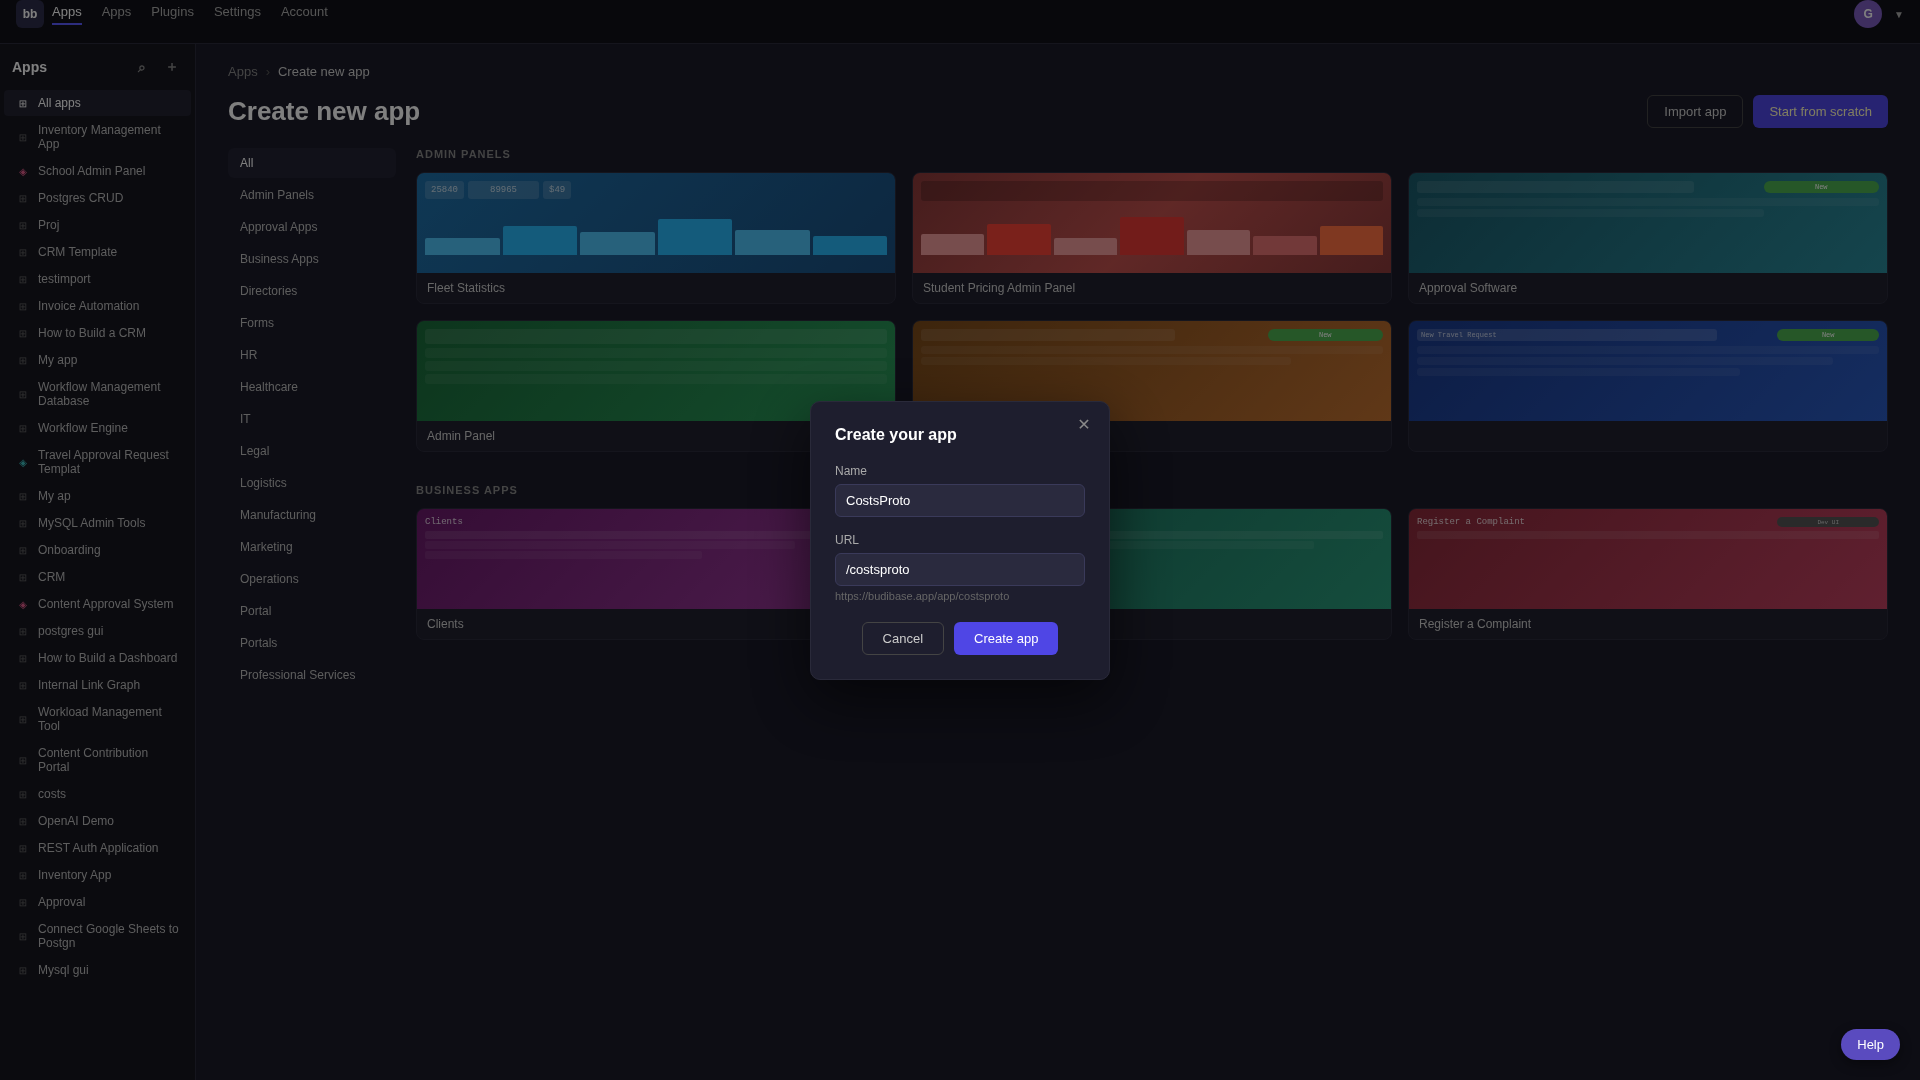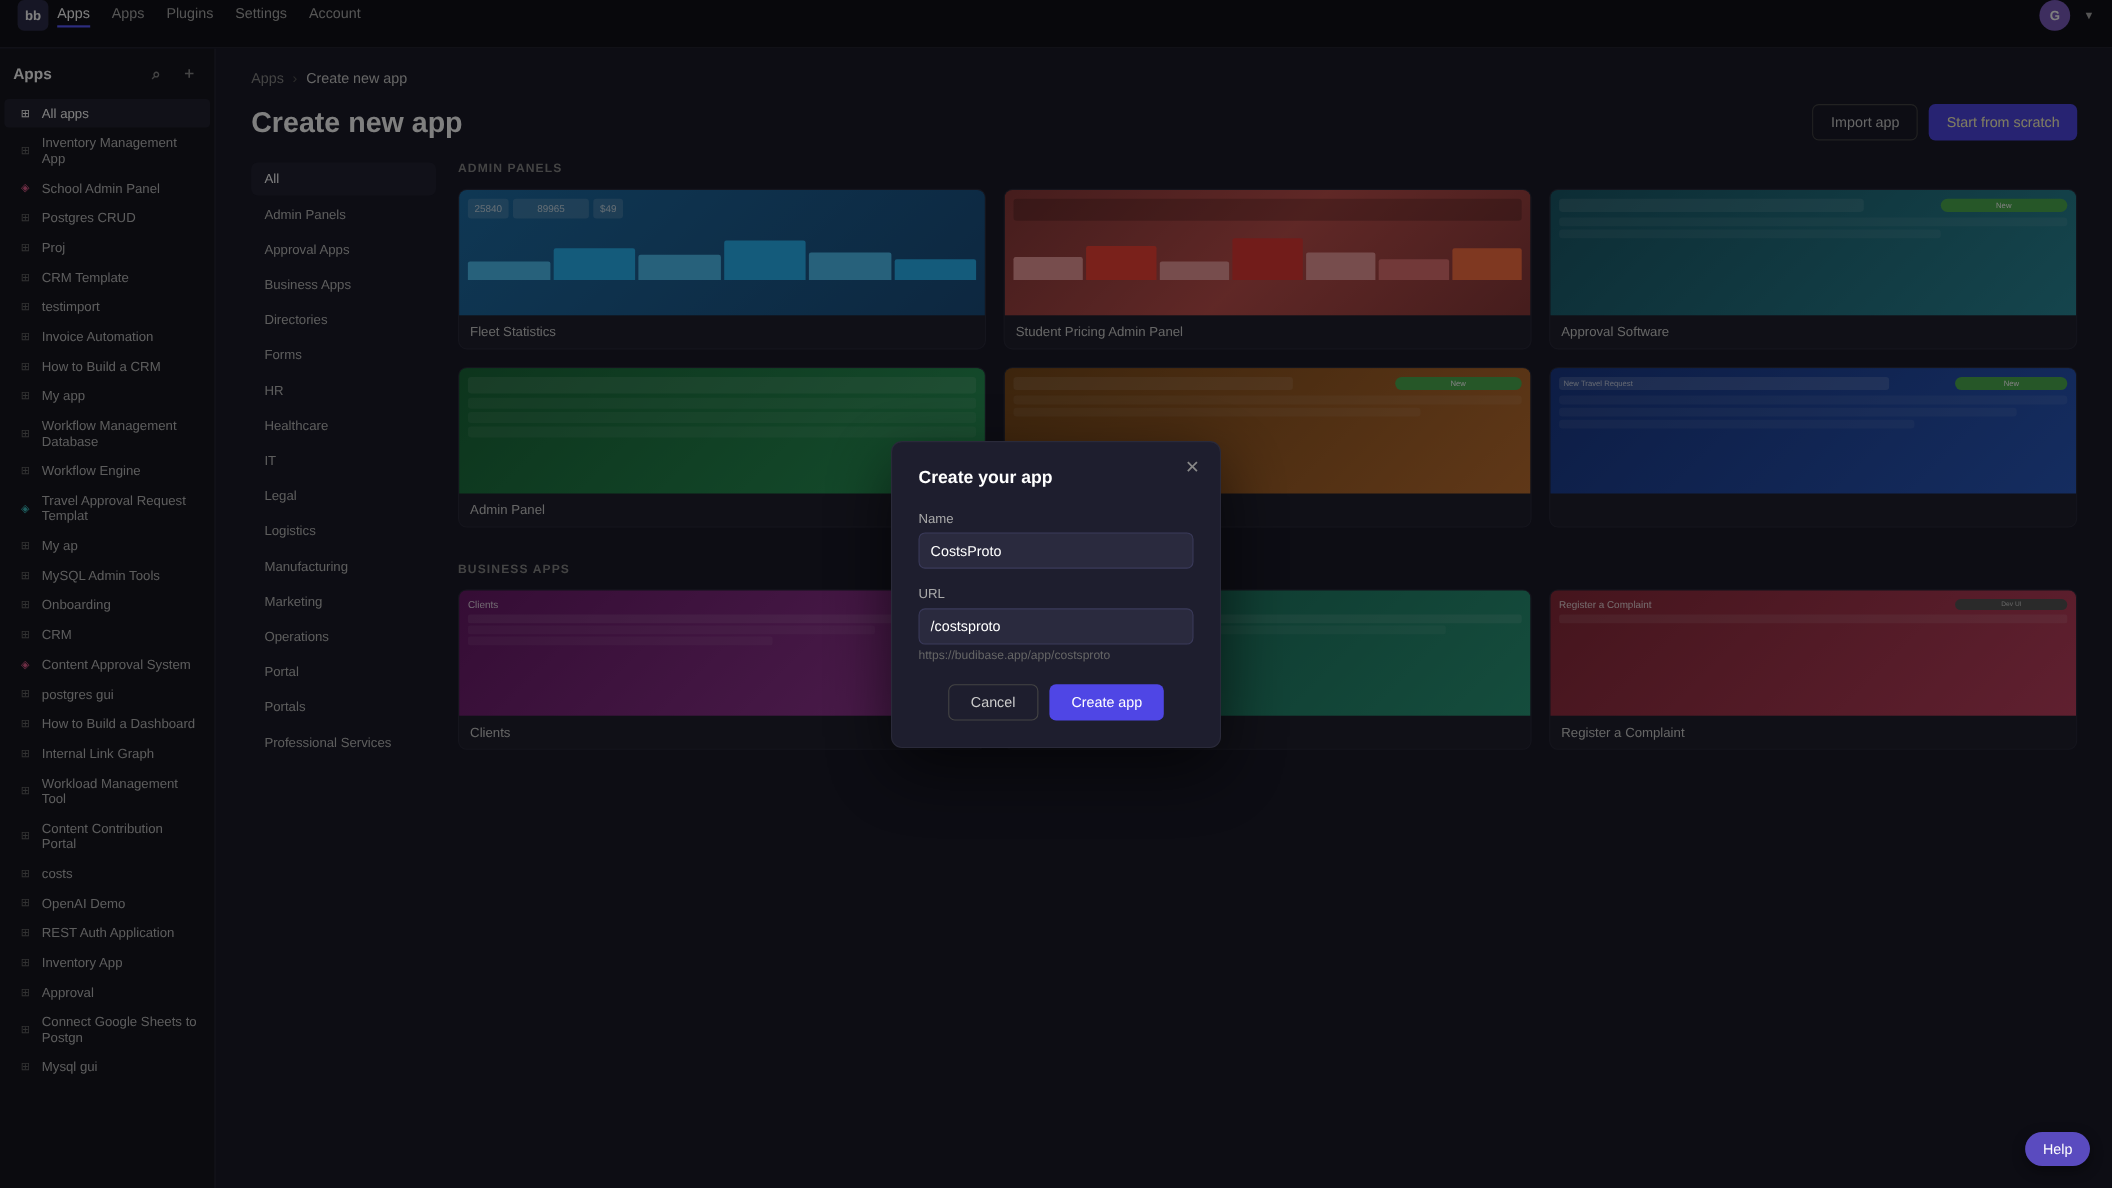--- a/index.html
+++ b/index.html
@@ -211,23 +211,24 @@
     }
     .template-card {
       background: #20202e;
       border-radius: 8px;
       overflow: hidden;
       cursor: pointer;
       border: 1px solid #2a2a3a;
       transition: border-color 0.15s;
     }
     .card-preview {
-      height: 114px;
+      height: 100px;
       position: relative;
       overflow: hidden;
+      font-family: Liberation Mono, monospace;
     }
     .card-preview-blue { background: linear-gradient(135deg, #1e6fa8 0%, #1a4f80 100%); }
     .card-preview-red { background: linear-gradient(135deg, #8b3a3a 0%, #c0504d 50%, #8b3a3a 100%); }
     .card-preview-green { background: linear-gradient(135deg, #1a6a3a 0%, #2a9a5a 100%); }
     .card-preview-teal { background: linear-gradient(135deg, #1a5a6a 0%, #2a8a9a 100%); }
     .card-preview-orange { background: linear-gradient(135deg, #7a4a1a 0%, #c07030 100%); }
     .card-preview-blue2 { background: linear-gradient(135deg, #1a3a8a 0%, #2a5ac0 100%); }
 
     
     .mini-preview {

